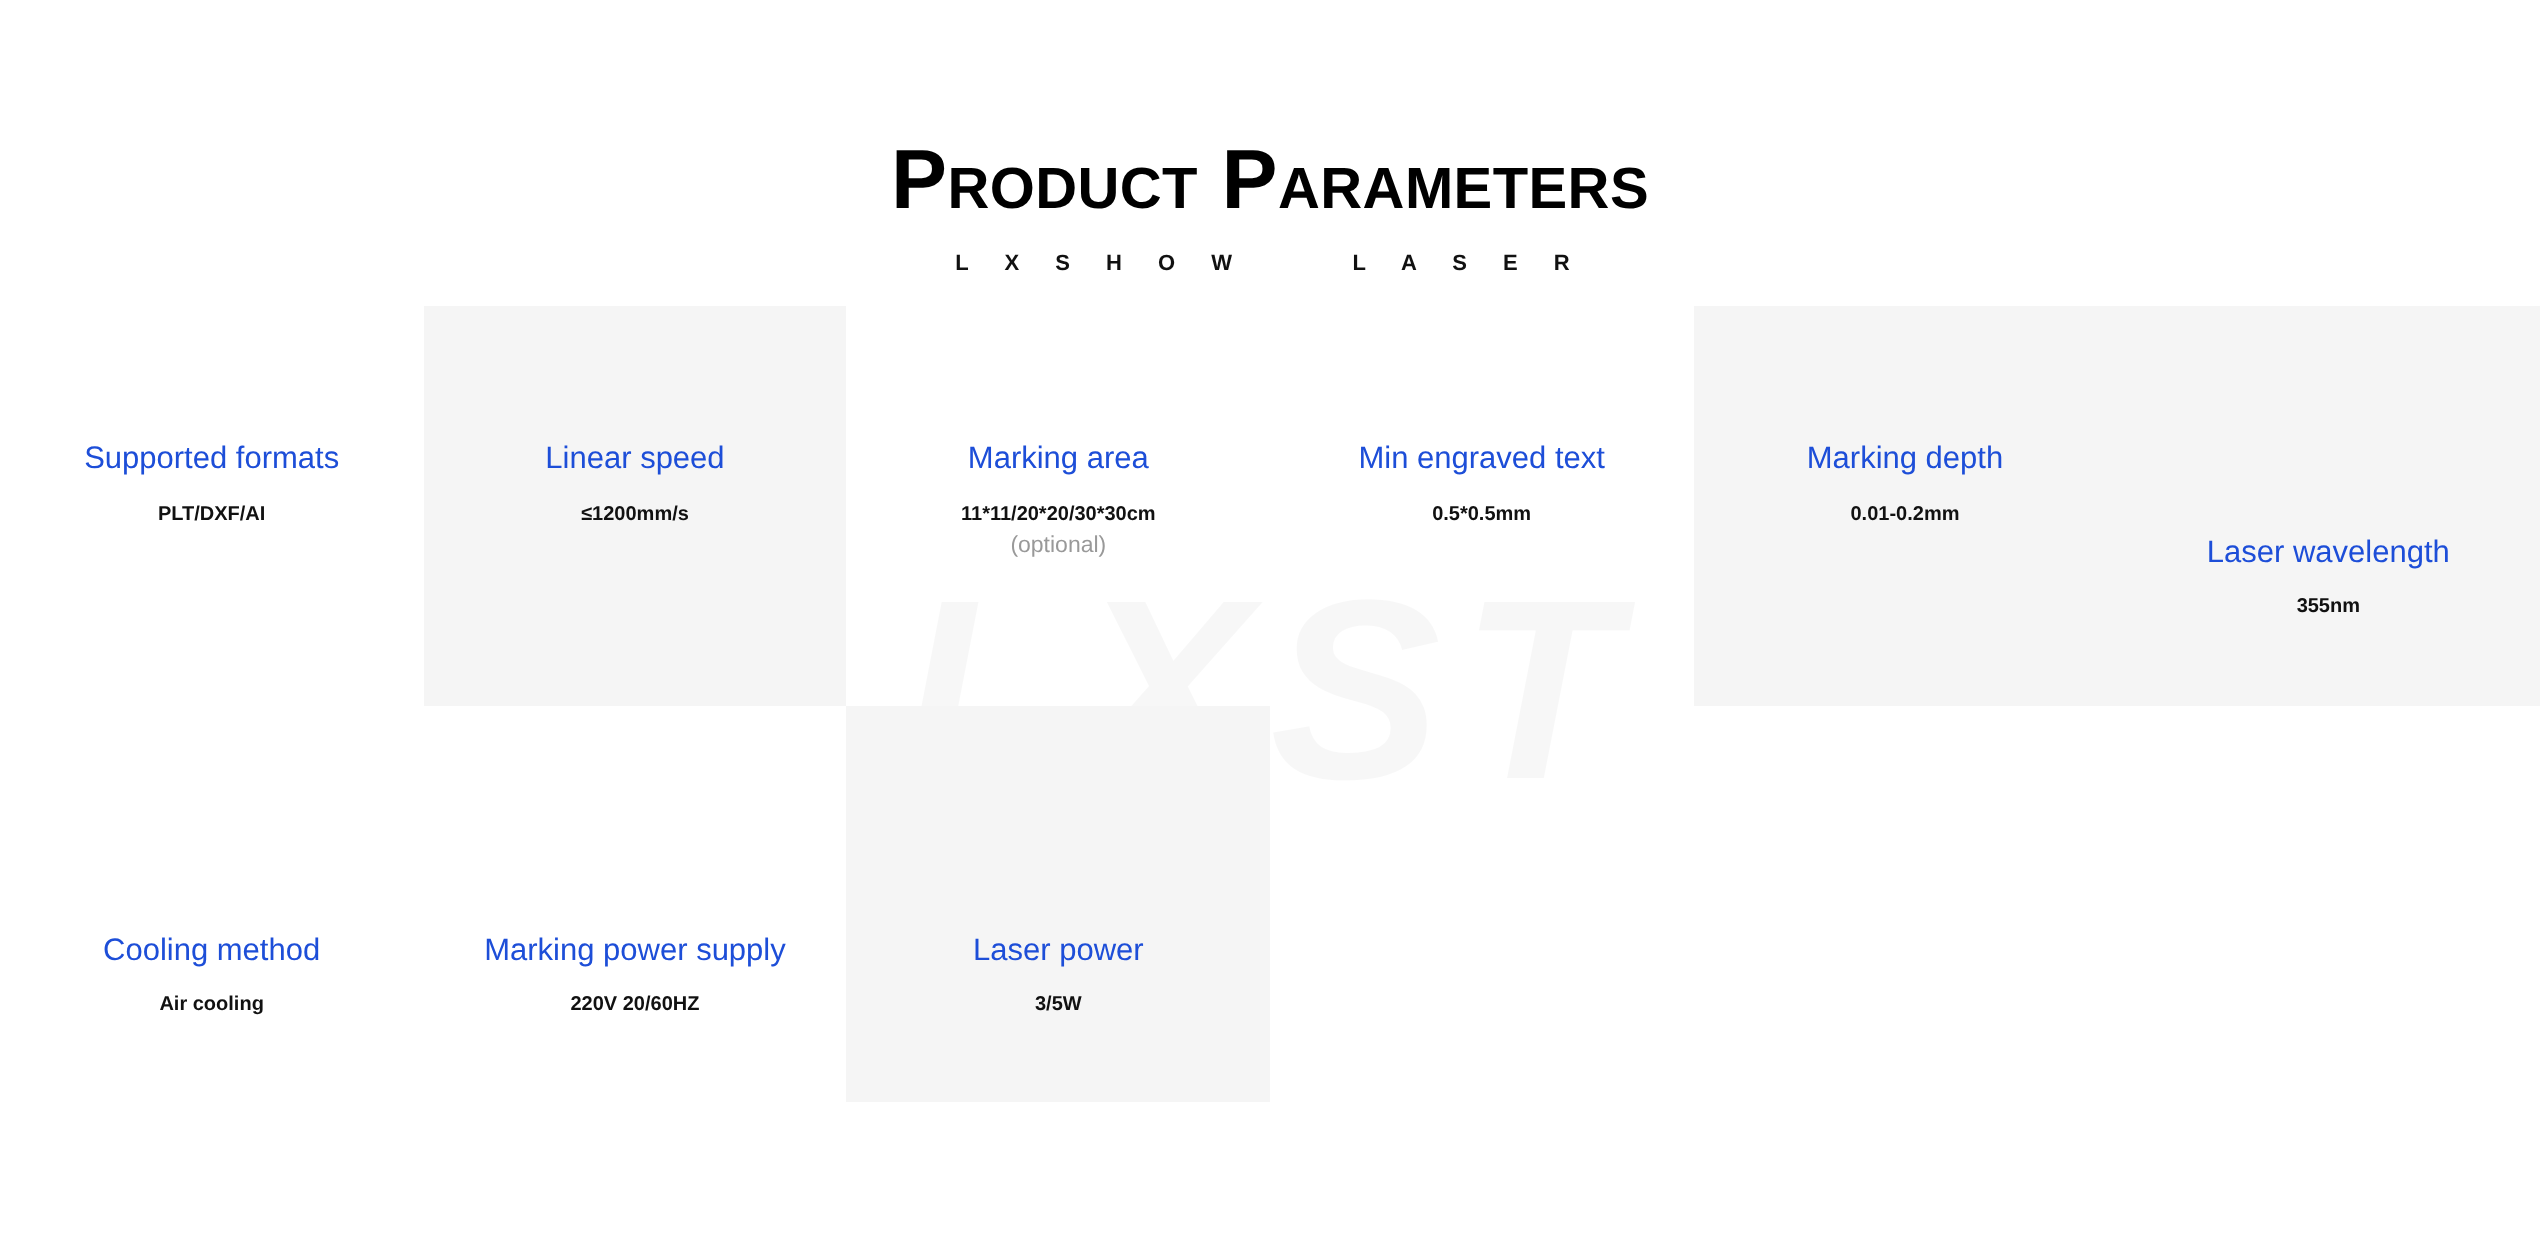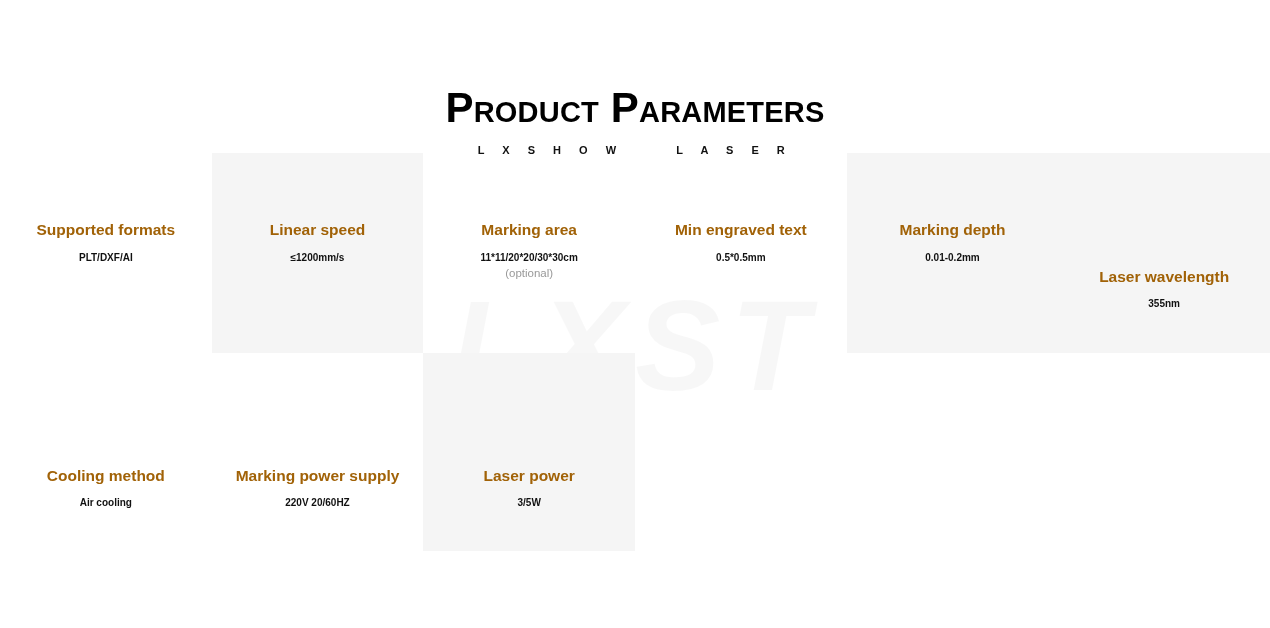--- a/index.html
+++ b/index.html
@@ -12,21 +12,21 @@
   }
 
   body {
     font-family: "Liberation Sans", sans-serif;
     position: relative;
   }
 
   
   .header {
     width: 100%;
-    padding-top: 86px;
+    padding-top: 68px;
     text-align: center;
     position: relative;
     z-index: 3;
   }
 
   .page-title {
     font-family: "Liberation Sans", sans-serif;
     font-weight: 700;
     font-size: 42px;
     line-height: 1.05;
@@ -82,22 +82,22 @@
     padding-top: 68px;
   }
 
   .spec-cell.shade-light { background: transparent; }
   .spec-cell.shade-gray  { background: #f5f5f5; }
 
   .spec-cell.row-2 { padding-top: 72px; justify-content: center; }
 
   .spec-label {
     font-size: 15.5px;
-    font-weight: 700;
-    color: #a16207;
+    font-weight: 400;
+    color: #1d4ed8;
     line-height: 1.2;
     text-align: center;
     white-space: nowrap;
   }
 
   .spec-value {
     margin-top: 12px;
     font-size: 10px;
     font-weight: 700;
     color: #111111;

